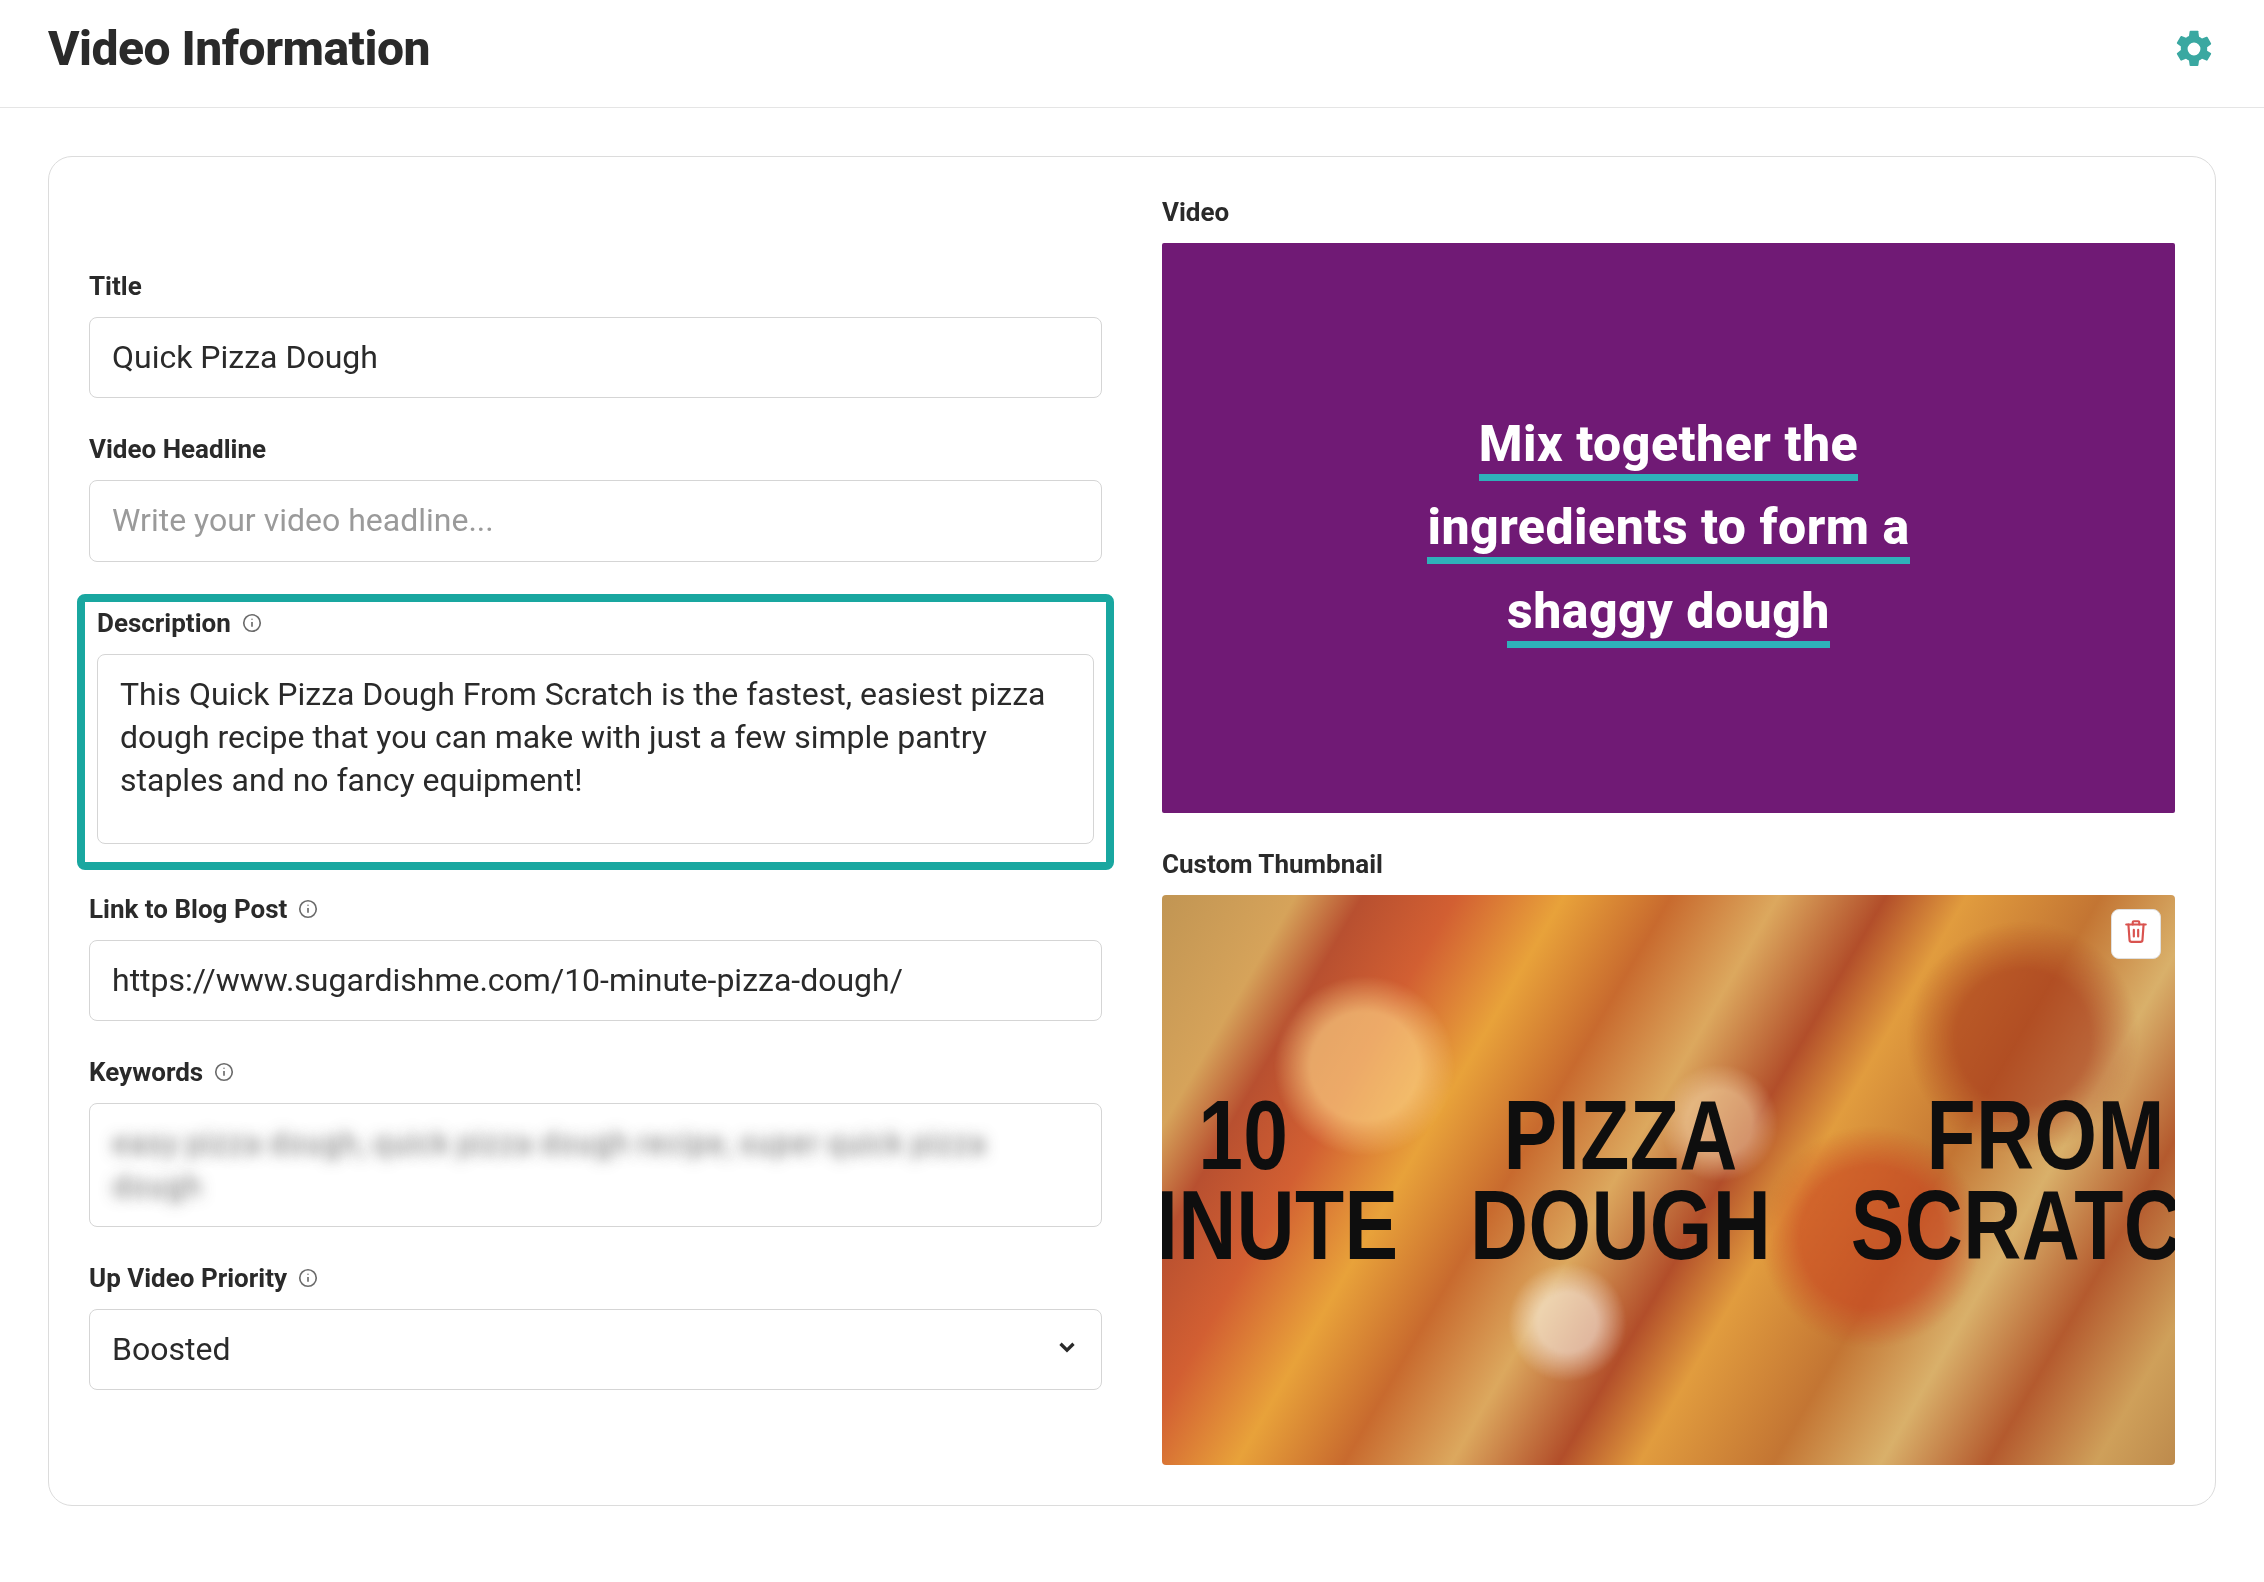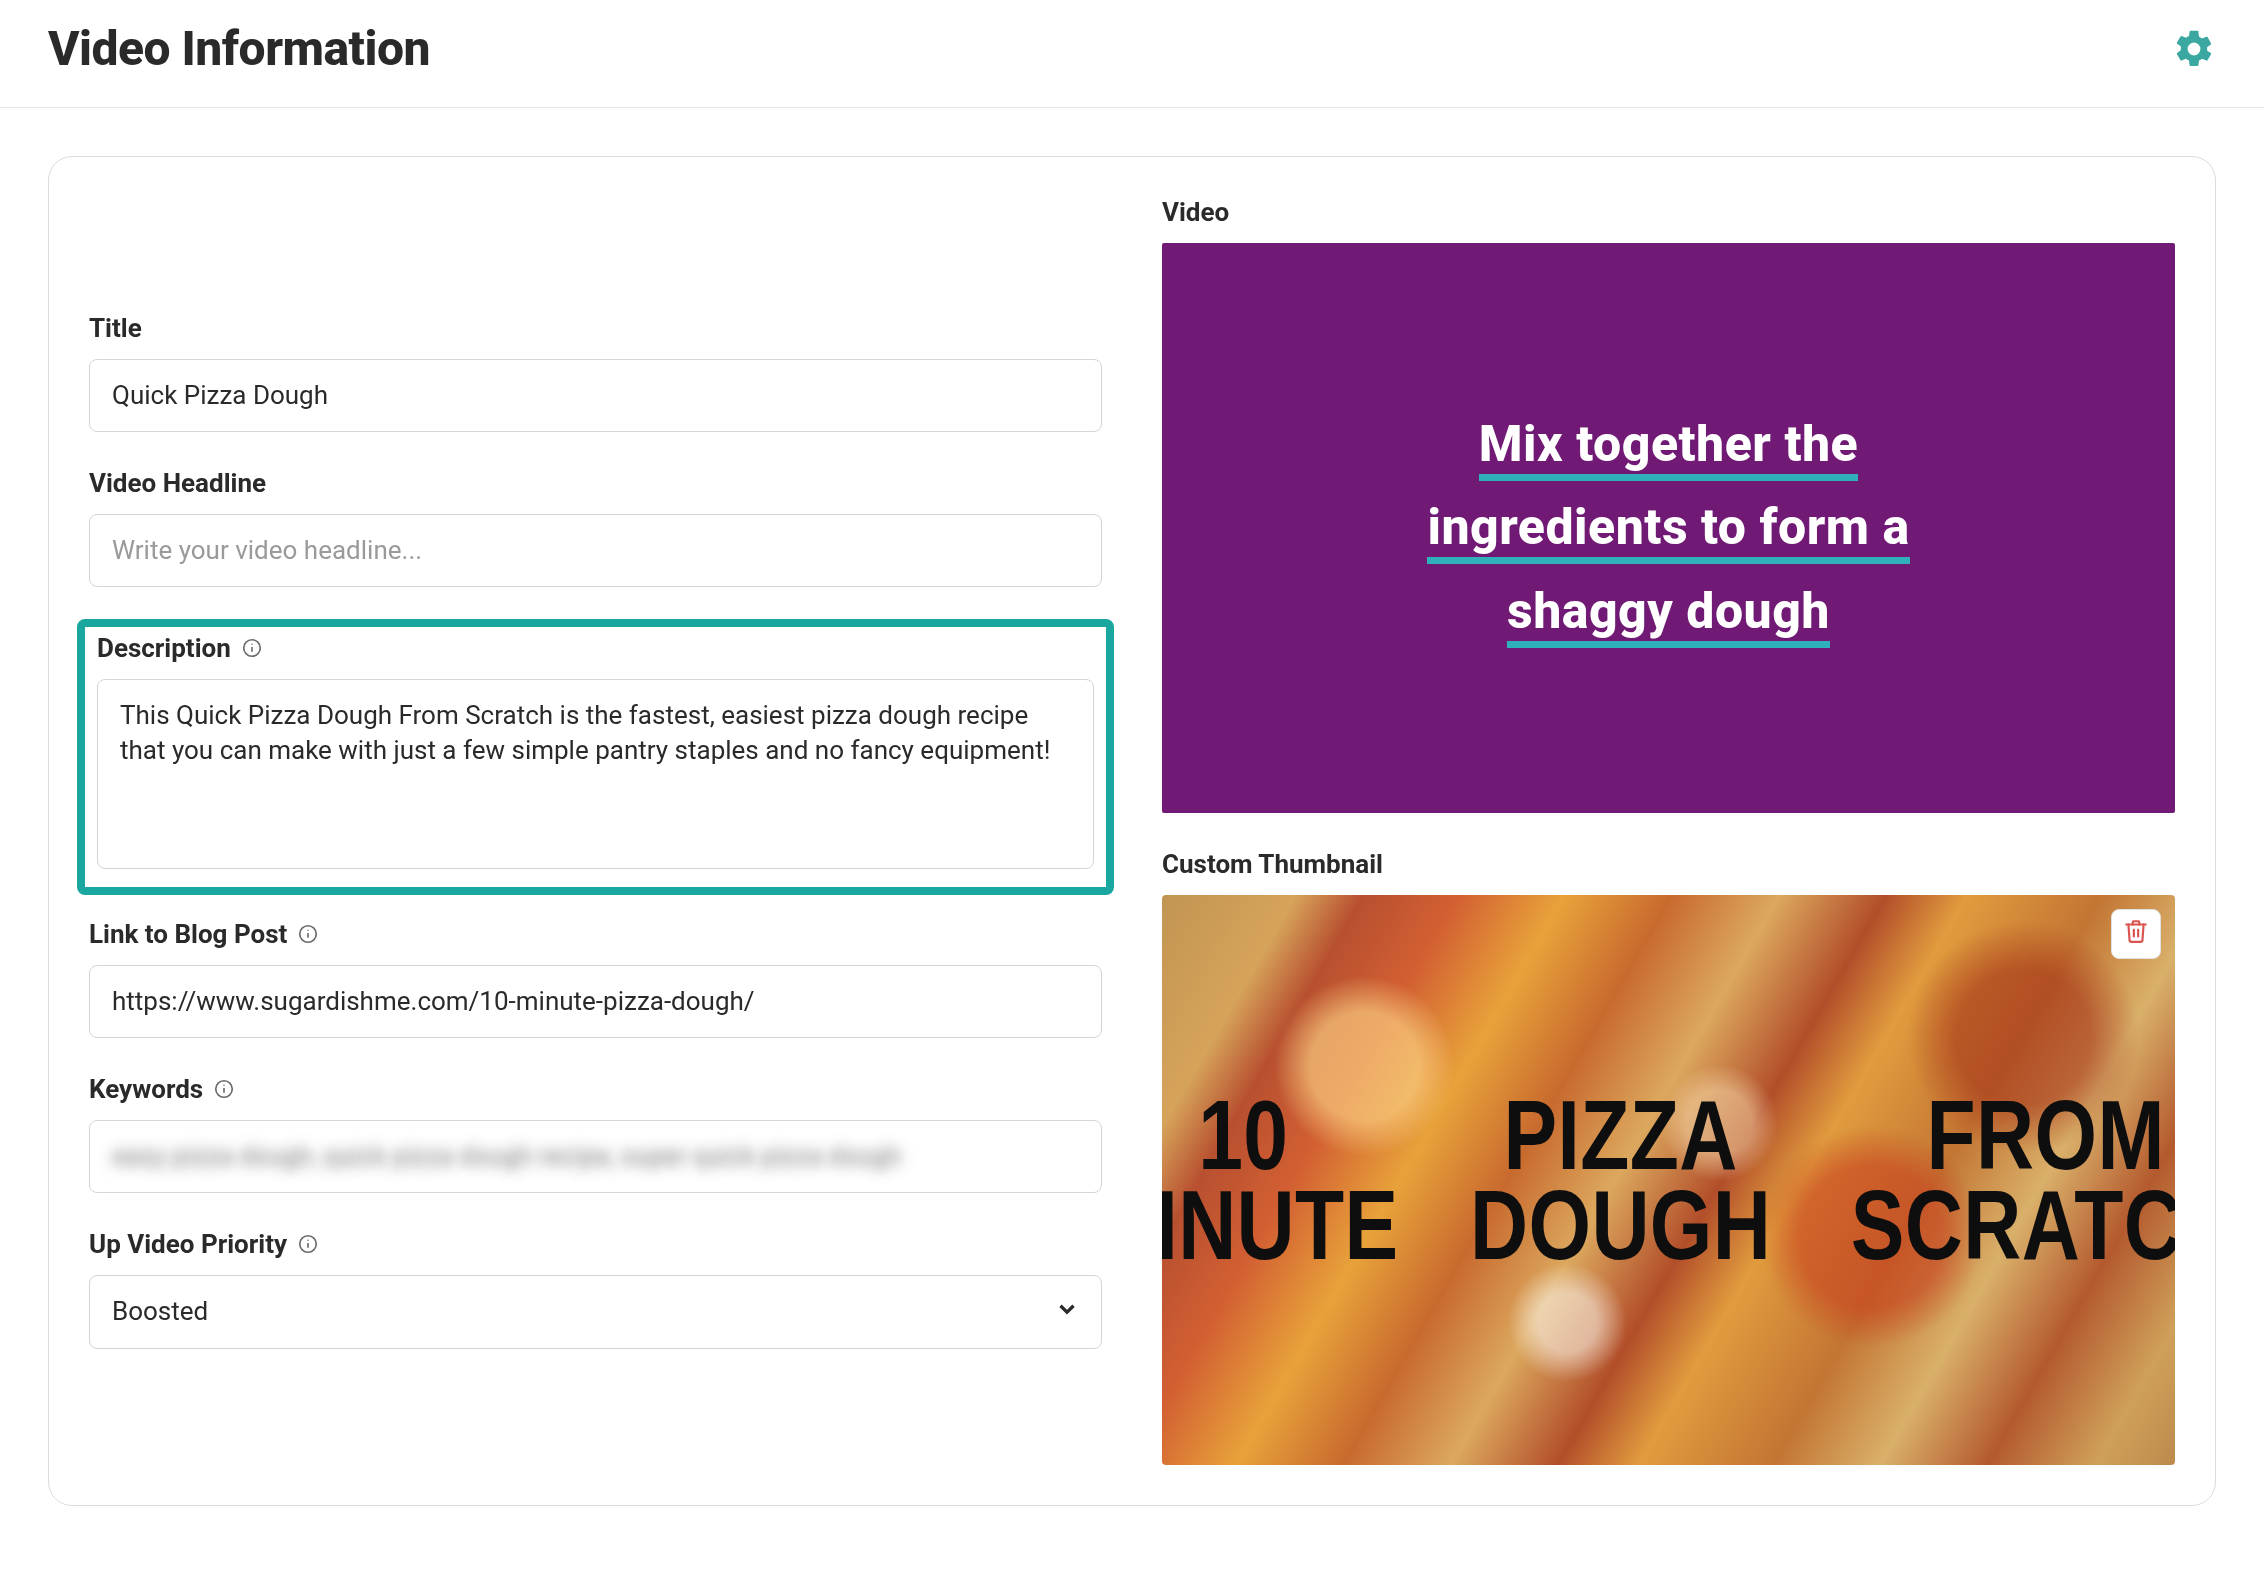--- a/index.html
+++ b/index.html
@@ -57,21 +57,21 @@
     display: inline-flex;
     align-items: center;
     justify-content: center;
   }
   .info-icon svg { stroke: #6b6b6b; }
   .input, .textarea, .select {
     width: 100%;
     border: 1px solid #d5d5d5;
     border-radius: 8px;
     padding: 18px 22px;
-    font-size: 26px;
+    font-size: 32px;
     color: #2a2a2a;
     background: #fff;
     font-family: inherit;
     line-height: 1.35;
   }
   .input::placeholder, .textarea::placeholder { color: #9a9a9a; }
   .textarea { min-height: 190px; resize: none; }
   .highlight {
     border: 8px solid #19a7a0;
     border-radius: 8px;

